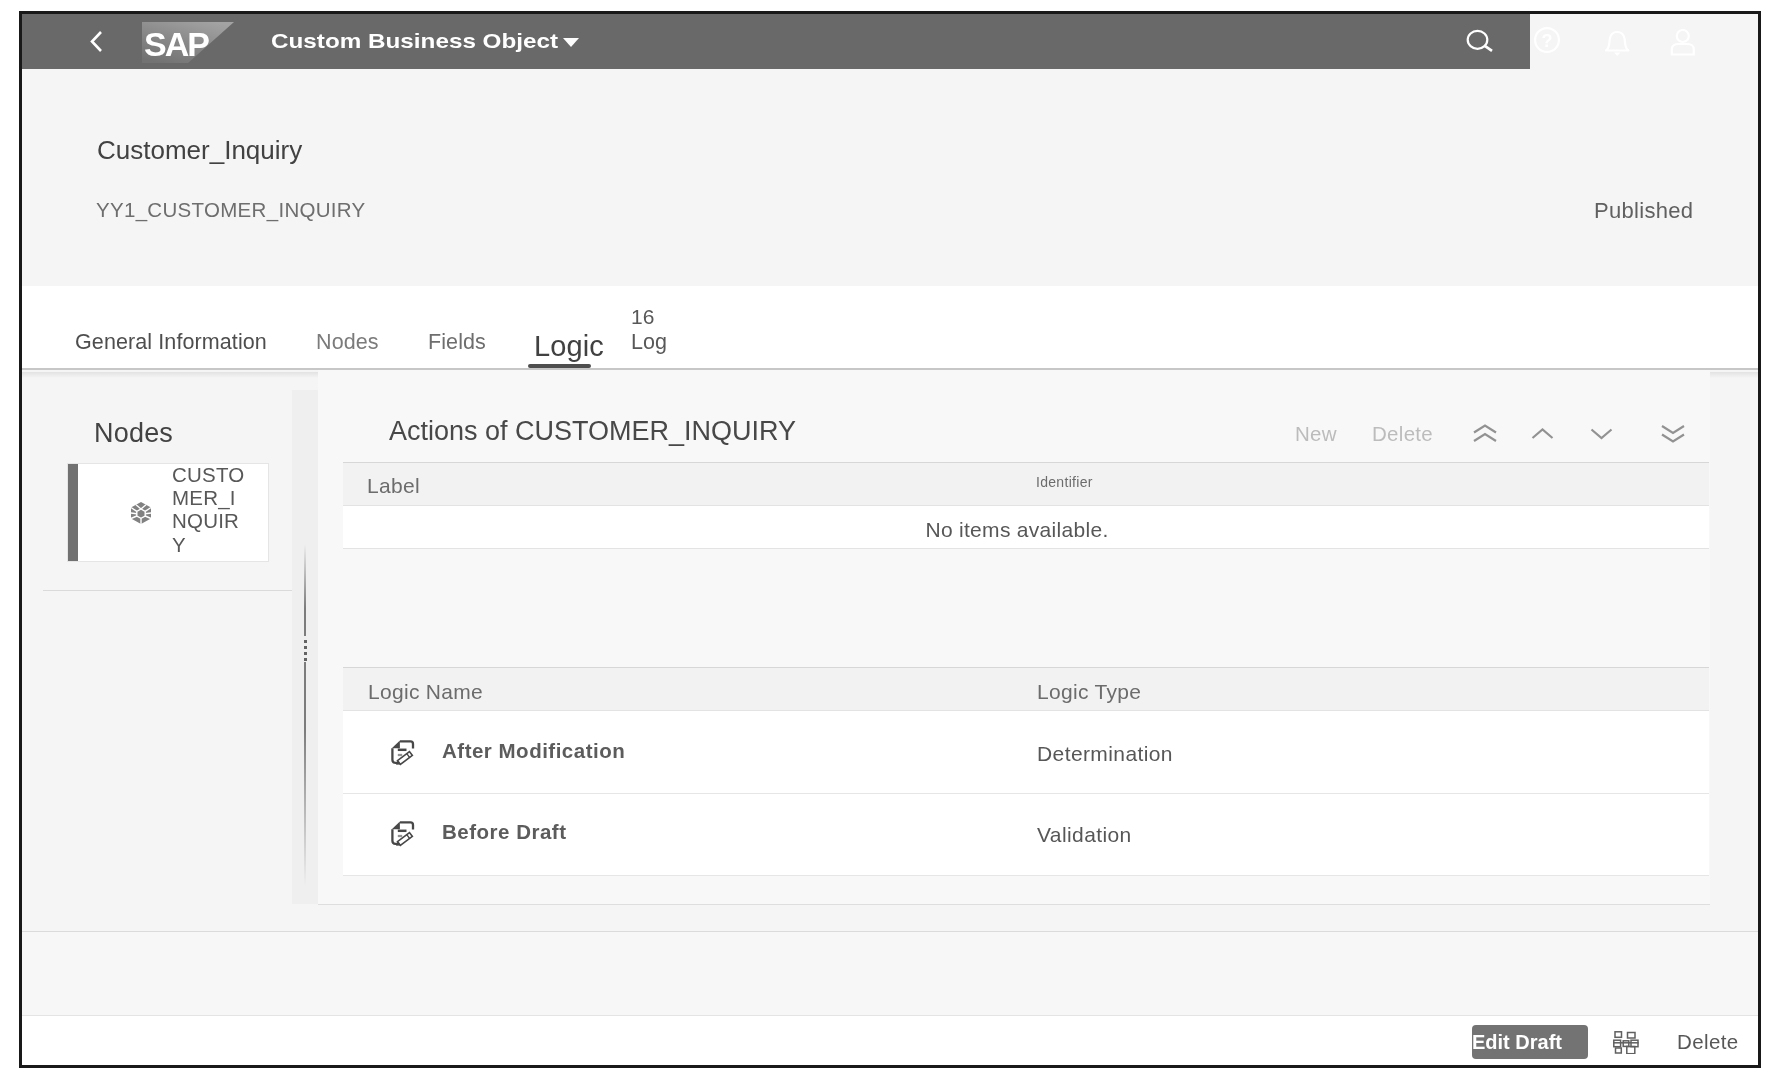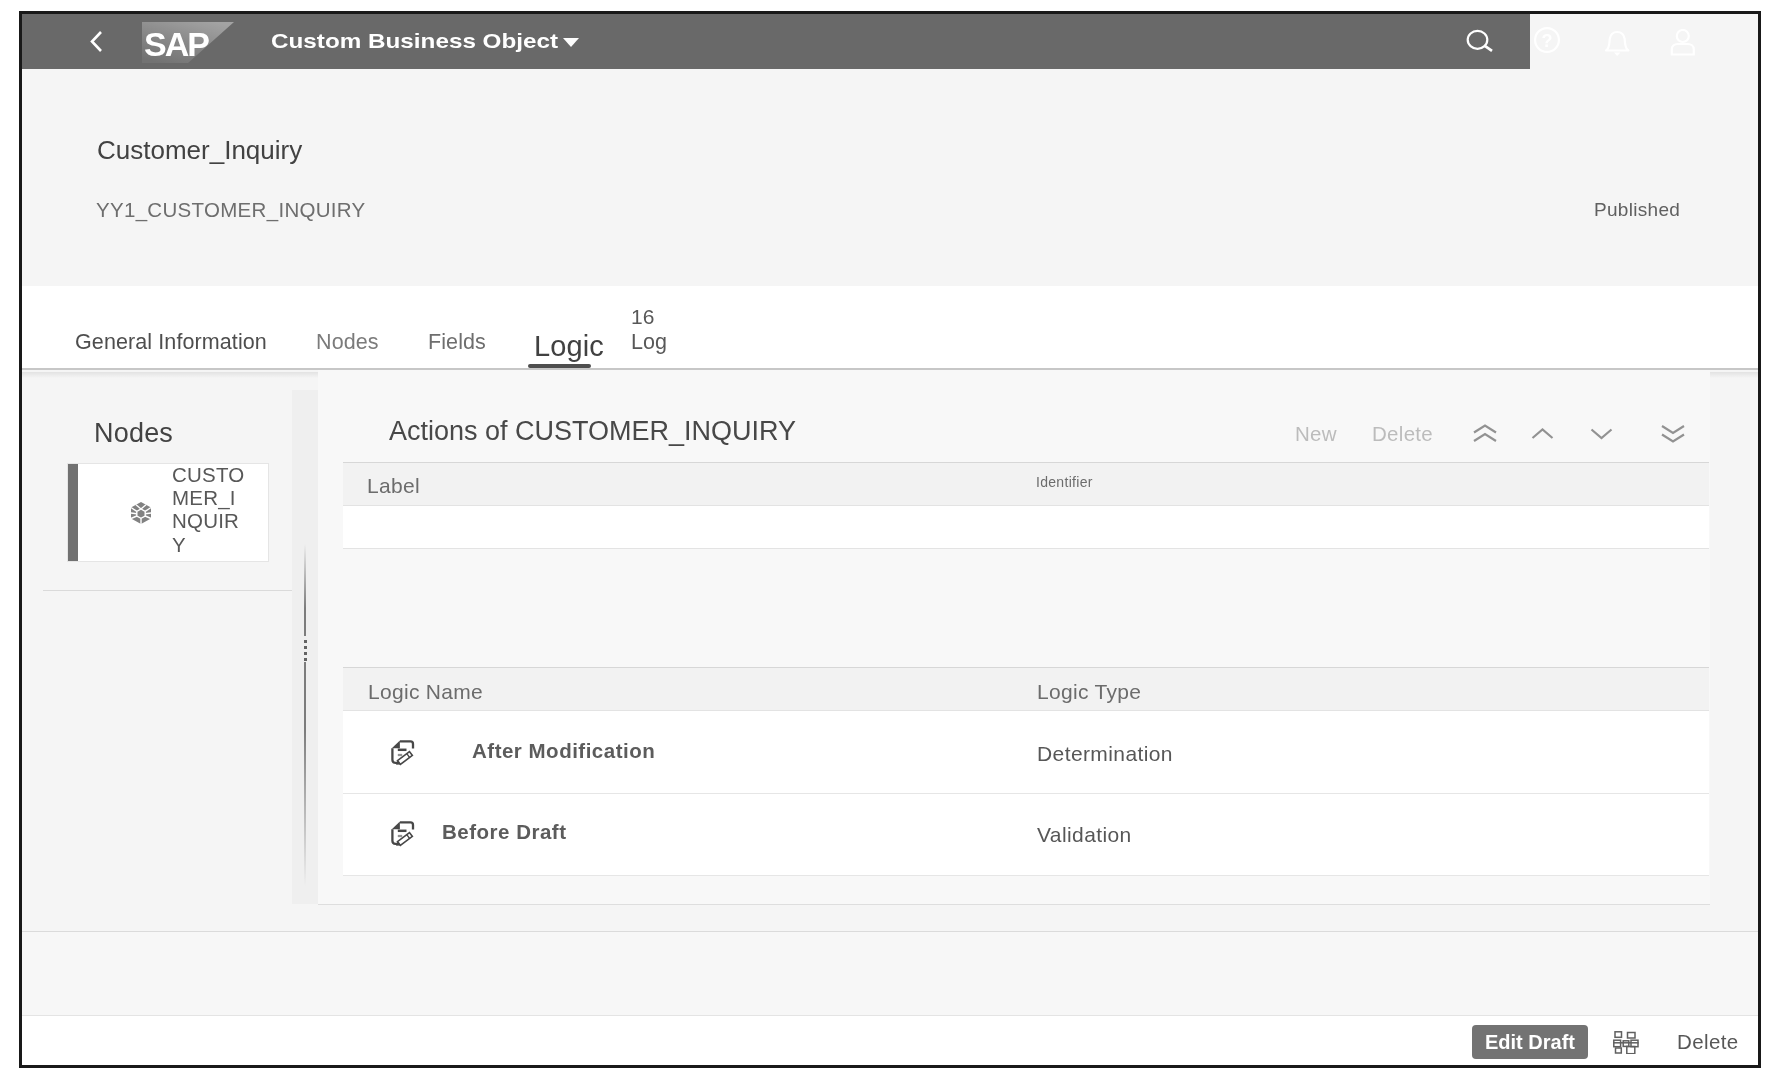--- a/index.html
+++ b/index.html
@@ -46,21 +46,21 @@
     </svg>
 
     <svg class="abs" style="left:1647px;top:15px;" width="29" height="27" viewBox="0 0 29 27">
       <circle cx="13.8" cy="7" r="6" fill="none" stroke="#ffffff" stroke-width="2.2"></circle>
       <path d="M2.8 25.5 L2.8 20.5 C2.8 17 5.5 15 9 15 L18.5 15 C22 15 24.8 17 24.8 20.5 L24.8 25.5 Z" fill="none" stroke="#ffffff" stroke-width="2.2"></path>
     </svg>
   </div>
 
   <div class="t" style="left:75px;top:123px;font-size:26px;color:#3f4245;">Customer_Inquiry</div>
   <div class="t" style="left:74px;top:186px;font-size:20.5px;letter-spacing:0.3px;color:#6b6e70;">YY1_CUSTOMER_INQUIRY</div>
-  <div class="t" style="left:1572px;top:186px;font-size:19px;letter-spacing:0.3px;color:#5d6062;">Published</div>
+  <div class="t" style="left:1572px;top:186px;font-size:22px;letter-spacing:0.3px;color:#5d6062;">Published</div>
 
   <div class="abs" style="left:0;top:272px;width:1736px;height:84px;background:#ffffff;border-bottom:2px solid #c5c7c7;box-shadow:0 3px 4px rgba(0,0,0,0.07);"></div>
   <div class="t" style="left:53px;top:318px;font-size:21.5px;letter-spacing:0.1px;color:#4b4e51;">General Information</div>
   <div class="t" style="left:294px;top:318px;font-size:21.5px;letter-spacing:0.1px;color:#797b7e;">Nodes</div>
   <div class="t" style="left:406px;top:318px;font-size:21.5px;letter-spacing:0.1px;color:#6b6e70;">Fields</div>
   <div class="t" style="left:512px;top:318px;font-size:29px;letter-spacing:0.1px;color:#3e4144;">Logic</div>
   <div class="t" style="left:609px;top:292px;font-size:21px;color:#55585a;">16</div>
   <div class="t" style="left:609px;top:318px;font-size:21.5px;letter-spacing:0.1px;color:#55585a;">Log</div>
   <div class="abs" style="left:506px;top:350px;width:63px;height:4px;background:#4b4e50;border-radius:2px;"></div>
 
@@ -115,39 +115,40 @@
   </svg>
   <svg class="abs" style="left:1638px;top:408px;" width="26" height="23" viewBox="0 0 26 23">
     <path d="M2 4 L13 11 L24 4" fill="none" stroke="#8f9294" stroke-width="2.2"></path>
     <path d="M2 12.5 L13 19.5 L24 12.5" fill="none" stroke="#8f9294" stroke-width="2.2"></path>
   </svg>
 
   <div class="abs" style="left:321px;top:448px;width:1366px;height:44px;background:#f1f2f2;border-top:1px solid #d5d7d7;border-bottom:1px solid #e1e3e3;"></div>
   <div class="t" style="left:345px;top:461px;font-size:21px;letter-spacing:0.3px;color:#696c6e;">Label</div>
   <div class="t" style="left:1014px;top:461px;font-size:14px;letter-spacing:0.3px;color:#696c6e;">Identifier</div>
   <div class="abs" style="left:321px;top:492px;width:1366px;height:43px;background:#ffffff;border-bottom:1px solid #e1e3e3;"></div>
+  <div class="t" style="left:312px;top:505px;width:1366px;text-align:center;font-size:21px;letter-spacing:0.3px;color:#54575a;">No items available.</div>
 
   <div class="abs" style="left:321px;top:653px;width:1366px;height:44px;background:#f1f2f2;border-top:1px solid #d5d7d7;border-bottom:1px solid #e1e3e3;"></div>
   <div class="t" style="left:346px;top:667px;font-size:21px;letter-spacing:0.3px;color:#696c6e;">Logic Name</div>
   <div class="t" style="left:1015px;top:667px;font-size:21px;letter-spacing:0.3px;color:#696c6e;">Logic Type</div>
 
   <div class="abs" style="left:321px;top:697px;width:1366px;height:83px;background:#ffffff;border-bottom:1px solid #e4e6e6;"></div>
   <svg class="abs" style="left:369px;top:726px;" width="27" height="26" viewBox="0 0 27 26">
     <path d="M9 1.3 L19.5 1.3 Q22 1.3 22 3.9 L22 8.5" fill="none" stroke="#45484a" stroke-width="2.3"></path>
     <path d="M1.4 8.2 L1.4 19.8 Q1.4 22.8 4.4 22.8 L8.2 22.8" fill="none" stroke="#45484a" stroke-width="2.3"></path>
     <polygon points="0.8,8.3 8.9,0.6 8.9,8.3" fill="#45484a"></polygon>
     <line x1="6.8" y1="9.8" x2="15.5" y2="9.8" stroke="#45484a" stroke-width="2.5"></line>
     <line x1="6.8" y1="15" x2="11.2" y2="15" stroke="#909395" stroke-width="2.3"></line>
     <g transform="rotate(-37 14.5 17.5)">
       <rect x="6.2" y="15.2" width="15" height="4.8" fill="none" stroke="#45484a" stroke-width="1.6"></rect>
       <line x1="17.8" y1="15.2" x2="17.8" y2="20" stroke="#45484a" stroke-width="1.3"></line>
       <polygon points="2.6,17.6 6.2,15.2 6.2,20" fill="#45484a"></polygon>
     </g>
   </svg>
-  <div class="t" style="left:420px;top:727px;font-size:20.5px;letter-spacing:0.5px;font-weight:bold;color:#595c5e;margin-left:30px;">After Modification</div>
+  <div class="t" style="left:420px;top:727px;font-size:20.5px;letter-spacing:0.5px;font-weight:bold;color:#595c5e;">After Modification</div>
   <div class="t" style="left:1015px;top:729px;font-size:21px;letter-spacing:0.4px;color:#54575a;">Determination</div>
 
   <div class="abs" style="left:321px;top:780px;width:1366px;height:82px;background:#ffffff;border-bottom:1px solid #e4e6e6;"></div>
   <svg class="abs" style="left:369px;top:807px;" width="27" height="26" viewBox="0 0 27 26">
     <path d="M9 1.3 L19.5 1.3 Q22 1.3 22 3.9 L22 8.5" fill="none" stroke="#45484a" stroke-width="2.3"></path>
     <path d="M1.4 8.2 L1.4 19.8 Q1.4 22.8 4.4 22.8 L8.2 22.8" fill="none" stroke="#45484a" stroke-width="2.3"></path>
     <polygon points="0.8,8.3 8.9,0.6 8.9,8.3" fill="#45484a"></polygon>
     <line x1="6.8" y1="9.8" x2="15.5" y2="9.8" stroke="#45484a" stroke-width="2.5"></line>
     <line x1="6.8" y1="15" x2="11.2" y2="15" stroke="#909395" stroke-width="2.3"></line>
     <g transform="rotate(-37 14.5 17.5)">
@@ -155,21 +156,21 @@
       <line x1="17.8" y1="15.2" x2="17.8" y2="20" stroke="#45484a" stroke-width="1.3"></line>
       <polygon points="2.6,17.6 6.2,15.2 6.2,20" fill="#45484a"></polygon>
     </g>
   </svg>
   <div class="t" style="left:420px;top:808px;font-size:20.5px;letter-spacing:0.5px;font-weight:bold;color:#595c5e;">Before Draft</div>
   <div class="t" style="left:1015px;top:810px;font-size:21px;letter-spacing:0.4px;color:#54575a;">Validation</div>
 
   <div class="abs" style="left:0;top:917px;width:1736px;height:84px;background:#f6f7f7;border-top:1px solid #d9dbdb;"></div>
 
   <div class="abs" style="left:0;top:1001px;width:1736px;height:50px;background:#ffffff;border-top:1px solid #e2e4e4;"></div>
-  <div class="abs" style="left:1450px;top:1011px;width:116px;height:34px;background:#737373;border-radius:4px;text-align:center;">
+  <div class="abs" style="left:1450px;top:1011px;width:116px;height:34px;background:#737373;border-radius:4px;text-align:left;">
     <div class="t" style="position:static;line-height:34px;font-size:20px;font-weight:bold;color:#ffffff;">Edit Draft</div>
   </div>
   <svg class="abs" style="left:1591px;top:1017px;" width="26" height="23" viewBox="0 0 26 23">
     <g fill="none" stroke="#5d6062" stroke-width="1.5">
       <rect x="2" y="0.8" width="6.5" height="5.5"></rect>
       <rect x="14.5" y="1.5" width="7.5" height="5.5"></rect>
       <rect x="0.8" y="9.2" width="6.8" height="6.5"></rect>
       <rect x="10.2" y="9.8" width="5.6" height="5.6"></rect>
       <rect x="18" y="9.2" width="7" height="6.5"></rect>
       <rect x="2.5" y="17" width="5.8" height="5"></rect>

